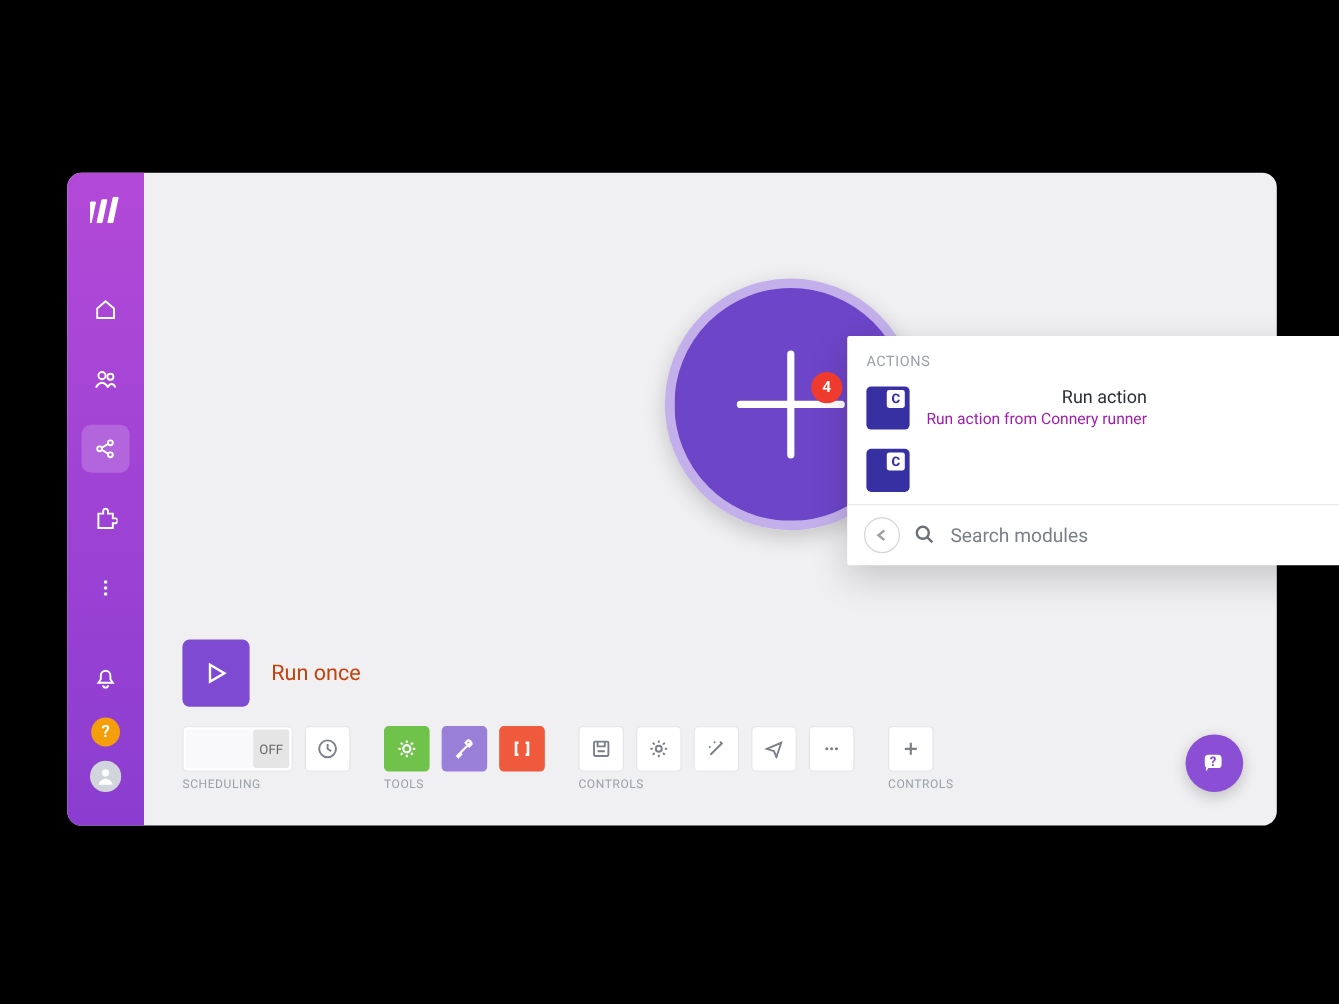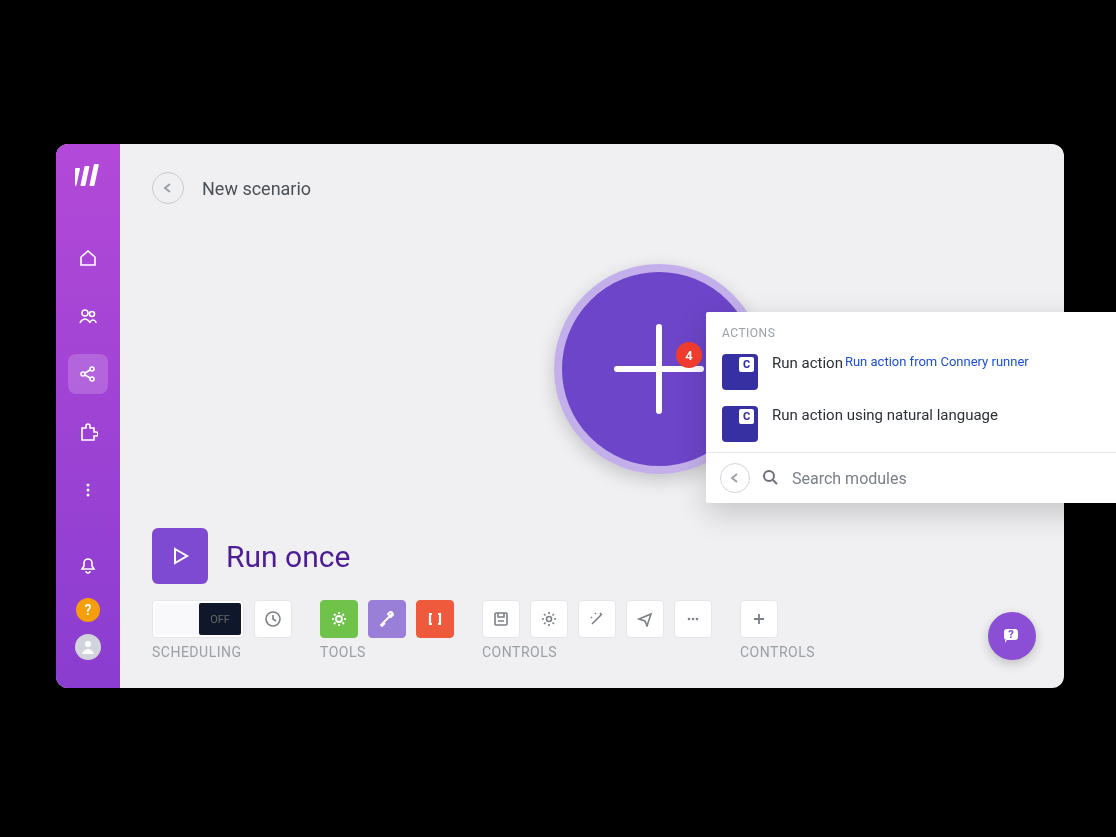--- a/index.html
+++ b/index.html
@@ -126,23 +126,23 @@
       flex-shrink: 0;
       position: relative;
     }
     .popup-item-icon .c-glyph {
       position: absolute; top: 3px; right: 4px;
       width: 15px; height: 15px; background: #fff; color: #3730a3;
       font-size: 11px; font-weight: 800;
       display: flex; align-items: center; justify-content: center;
       border-radius: 2px;
     }
-    .popup-item-text { display: flex; flex-direction: row; gap: 2px; text-align: right; }
+    .popup-item-text { display: flex; flex-direction: column; gap: 2px; text-align: right; }
     .popup-item-title { font-size: 15px; color: #2b2f36; }
-    .popup-item-desc { font-size: 13px; color: #1d4ed8; }
+    .popup-item-desc { font-size: 13px; color: #a21caf; }
     .popup-search {
       border-top: 1px solid #e8e8ec;
       padding: 10px 14px;
       display: flex; align-items: center; gap: 12px;
     }
     .popup-search-back {
       width: 30px; height: 30px; border-radius: 50%;
       border: 1.5px solid #d4d4da;
       display: flex; align-items: center; justify-content: center;
       cursor: pointer;
@@ -155,26 +155,26 @@
     }
     .popup-search input::placeholder { color: #7a7f87; }
     .run-block { display: flex; align-items: center; gap: 18px; margin-bottom: 16px; }
     .run-btn {
       width: 56px; height: 56px;
       background: #7e4ad1;
       border-radius: 6px;
       display: flex; align-items: center; justify-content: center;
       cursor: pointer;
     }
-    .run-label { font-size: 30px; color: #4c1d95; }
+    .run-label { font-size: 18px; color: #c2410c; }
 
     .toolbar-groups { display: flex; gap: 28px; align-items: flex-start; }
     .toolbar-group { display: flex; flex-direction: column; gap: 6px; }
     .group-row { display: flex; gap: 10px; }
-    .group-label { font-size: 14px; color: #9aa0a6; letter-spacing: 0.5px; }
+    .group-label { font-size: 10px; color: #9aa0a6; letter-spacing: 0.5px; }
     .tool-btn {
       width: 38px; height: 38px;
       background: #fff;
       border: 1px solid #e6e6ea;
       border-radius: 4px;
       display: flex; align-items: center; justify-content: center;
       cursor: pointer;
       color: #7b8088;
     }
     .toggle {
@@ -187,22 +187,22 @@
       position: relative;
     }
     .toggle-knob {
       position: absolute; left: 2px; top: 2px;
       width: 56px; height: 32px;
       background: #f9f9fb;
       border-radius: 2px;
     }
     .toggle-off {
       position: absolute; right: 2px; top: 2px;
-      width: 42px; height: 32px;
-      background: #0f172a;
+      width: 30px; height: 32px;
+      background: #e5e5e5;
       border-radius: 2px;
       font-size: 11px; color: #666;
       display: flex; align-items: center; justify-content: center;
     }
     .tool-green { background: #6fc24a; border-color: #6fc24a; color: #fff; }
     .tool-purple { background: #9a7fd9; border-color: #9a7fd9; color: #fff; }
     .tool-orange { background: #f05a3c; border-color: #f05a3c; color: #fff; }
 
     .fab {
       position: absolute;
@@ -274,28 +274,20 @@
       <div class="avatar">
         <svg width="16" height="16" fill="#fff">
             <circle cx="8" cy="5" r="3"></circle>
             <path d="M2 15c1-4 5-5 6-5s5 1 6 5"></path>
           </svg>
       </div>
     </div>
   </div>
 
   <div class="main">
-    <div class="header-row">
-      <div class="back-btn">
-        <svg width="14" height="14" fill="none" stroke="#9da1a8" stroke-width="2">
-            <path d="M9 3L4 7l5 4"></path>
-          </svg>
-      </div>
-      <div class="title">New scenario</div>
-    </div>
 
     <div class="canvas-area">
       <div class="add-node">
         <div class="plus-v"></div>
         <div class="plus-h"></div>
       </div>
       <div class="badge">4</div>
 
       <div class="actions-popup">
         <div class="popup-header">ACTIONS</div>
@@ -306,21 +298,20 @@
           <div class="popup-item-text">
             <div class="popup-item-title">Run action</div>
             <div class="popup-item-desc">Run action from Connery runner</div>
           </div>
         </div>
         <div class="popup-item">
           <div class="popup-item-icon">
               <div class="c-glyph">C</div>
             </div>
           <div class="popup-item-text">
-            <div class="popup-item-title">Run action using natural language</div>
           </div>
         </div>
         <div class="popup-search">
           <div class="popup-search-back">
             <svg width="12" height="12" fill="none" stroke="#9da1a8" stroke-width="2">
                 <path d="M8 2L3 6l5 4"></path>
               </svg>
           </div>
           <svg width="18" height="18" fill="none" stroke="#6b7078" stroke-width="2">
               <circle cx="7" cy="7" r="5"></circle>

